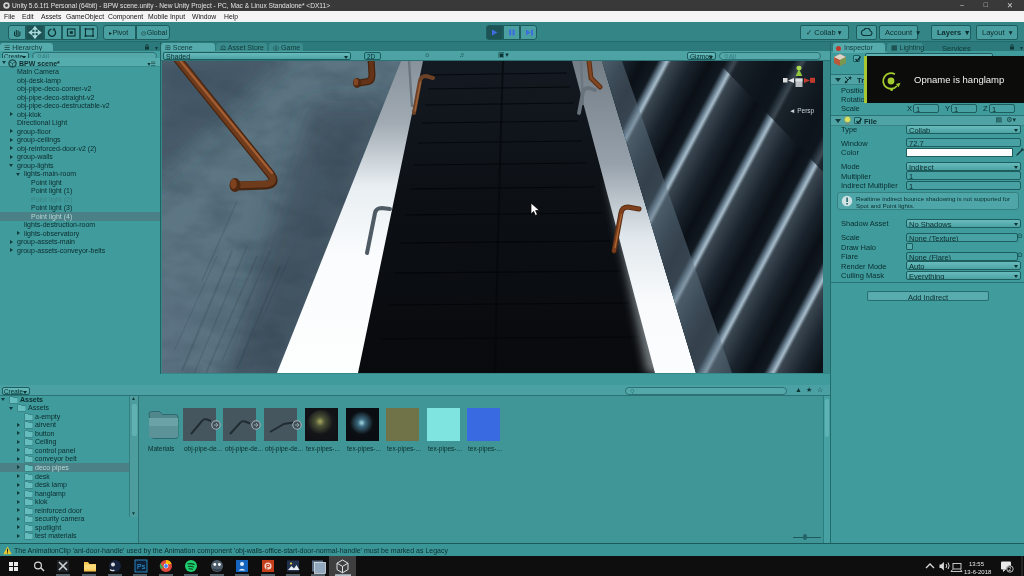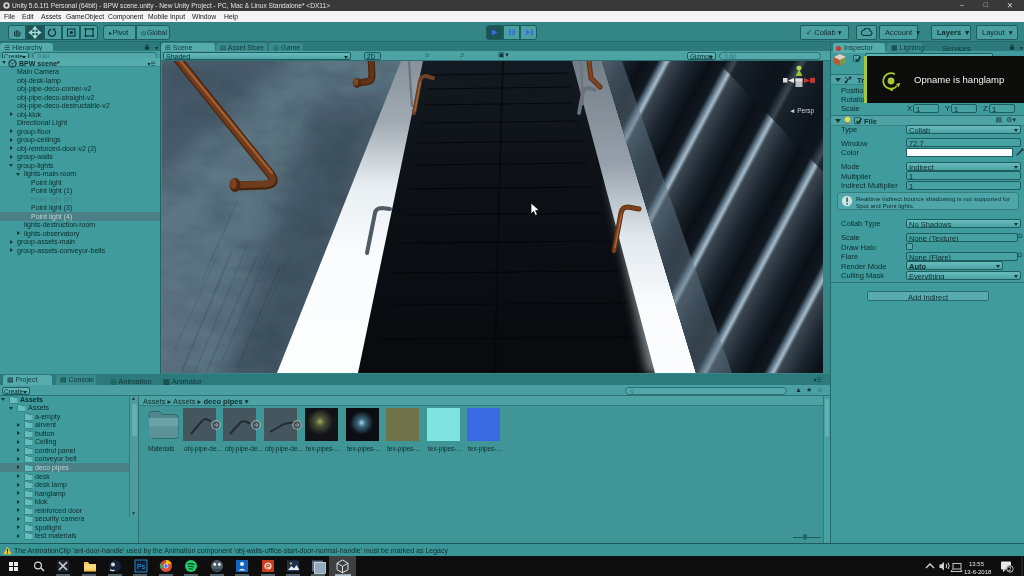--- a/index.html
+++ b/index.html
@@ -462,45 +462,38 @@
     <div class="row-label" style="left:10px;top:139px;">Indirect Multiplier</div>
     <div class="field" style="left:75px;top:138.5px;width:115px;height:9px;">1</div>
 
     <div style="position:absolute;left:6px;top:150px;width:182px;height:18px;background:#4fa6a8;border:1px solid #35807f;border-radius:3px;"></div>
     <svg class="abs" style="left:10px;top:153px" width="12" height="12" viewBox="0 0 12 12">
         <circle cx="6" cy="6" r="5.2" fill="#cfe3e4"></circle>
         <rect x="5.3" y="2.5" width="1.6" height="4.5" fill="#2a6a6c"></rect>
         <rect x="5.3" y="8" width="1.6" height="1.6" fill="#2a6a6c"></rect>
       </svg>
     <div style="position:absolute;left:25px;top:152.5px;font-size:6.2px;color:#0c2d2e;line-height:7px;white-space:nowrap;">Realtime indirect bounce shadowing is not supported for<br>Spot and Point lights.</div>
-    <div class="row-label" style="left:10px;top:177px;">Collab Type</div>
+    <div class="row-label" style="left:10px;top:177px;">Shadow Asset</div>
     <div class="drop" style="left:75px;top:176.5px;width:115px;height:9px;">No Shadows</div>
     <div class="row-label" style="left:10px;top:191px;">Scale</div>
     <div class="field" style="left:75px;top:190.5px;width:112px;height:9px;">None (Texture)</div>
     <span style="position:absolute;left:186px;top:190px;font-size:7px;color:#11393a;">⊙</span>
     <div class="row-label" style="left:10px;top:200.5px;">Draw Halo</div>
     <div class="checkbox" style="left:75px;top:200.5px;"></div>
     <div class="row-label" style="left:10px;top:210px;">Flare</div>
     <div class="field" style="left:75px;top:209.5px;width:112px;height:9px;">None (Flare)</div>
     <span style="position:absolute;left:186px;top:209px;font-size:7px;color:#11393a;">⊙</span>
     <div class="row-label" style="left:10px;top:219.5px;">Render Mode</div>
-    <div class="drop" style="left:75px;top:219px;width:97px;height:9px;font-weight:bold;">Auto</div>
+    <div class="drop" style="left:75px;top:219px;width:115px;height:9px;">Auto</div>
     <div class="row-label" style="left:10px;top:229px;">Culling Mask</div>
     <div class="drop" style="left:75px;top:228.5px;width:115px;height:9px;">Everything</div>
     <div style="position:absolute;left:0;top:240px;width:194px;height:1px;background:#2c7173;"></div>
     <div style="position:absolute;left:36px;top:249px;width:122px;height:10px;background:#58acae;border:1px solid #256a6c;border-radius:2px;font-size:7.5px;color:#0c2d2e;text-align:center;padding-top:1px;">Add Indirect</div>
   </div>
   <div class="abs" id="proj">
-    <div class="tabstrip" style="left:0;top:0;width:830px;height:11px;">
-      <div class="tab active" style="left:3px;top:1px;width:49px;">▩ Project</div>
-      <div class="tab" style="left:56px;top:1px;width:40px;">▤ Console</div>
-      <span style="position:absolute;left:110px;top:3px;font-size:7.5px;color:#11393a;">◎ Animation</span>
-      <span style="position:absolute;left:163px;top:3px;font-size:7.5px;color:#11393a;">▩ Animator</span>
-      <span style="position:absolute;right:8px;top:2px;font-size:6px;color:#11393a;">▾☰</span>
-    </div>
     <div style="position:absolute;left:0;top:11px;width:830px;height:11px;background:#4aa0a2;border-bottom:1px solid #2c7173;">
       <div class="drop" style="left:2px;top:1.5px;width:28px;height:8px;font-size:6.3px;padding:0 1px;">Create</div>
       <div style="position:absolute;left:625px;top:1.5px;width:162px;height:8px;background:#54a8aa;border:1px solid #2c7173;border-radius:4px;font-size:6.5px;color:#2f7c7e;padding-left:4px;">⚲</div>
       <span style="position:absolute;left:795px;top:1px;font-size:7px;color:#0d3334;">▲</span>
       <span style="position:absolute;left:806px;top:1px;font-size:7px;color:#0d3334;">★</span>
       <span style="position:absolute;left:817px;top:1px;font-size:7px;color:#0d3334;">☆</span>
     </div>
     <div style="position:absolute;left:0;top:0;width:138px;height:169px;">
       <div class="hrow" style="top:21.0px;width:129px;font-weight:bold;">
           <span class="arrowd" style="left:1px;"></span>
@@ -623,23 +616,20 @@
         </div>
     </div>
     <div style="position:absolute;left:129px;top:22px;width:9px;height:121px;background:#4d9d9e;border-left:1px solid #357d7f;">
       <div style="position:absolute;left:1.5px;top:8px;width:5px;height:32px;background:#61b1b2;border-radius:2px;"></div>
       <span style="position:absolute;left:1px;top:-1px;font-size:5px;color:#11393a;">▲</span>
       <span style="position:absolute;left:1px;top:114px;font-size:5px;color:#11393a;">▼</span>
     </div>
     <div style="position:absolute;left:138px;top:22px;width:1px;height:147px;background:#2c7173;"></div>
 
     <div style="position:absolute;left:139px;top:22px;width:691px;height:147px;background:#409596;">
-      <div style="position:absolute;left:0;top:0;width:691px;height:10px;background:#4da2a4;border-bottom:1px solid #327c7e;font-size:7.5px;color:#0c2d2e;">
-        <span style="position:absolute;left:4px;top:1px;">Assets ▸ Assets ▸ <b>deco pipes</b> ▾</span>
-      </div>
 
       <svg style="position:absolute;left:0;top:0" width="691" height="147" viewBox="0 0 691 147">
 
         <path d="M10 18 q0 -2.5 2.5 -2.5 h8 l3 3 h13 q2.5 0 2.5 2.5 v19 q0 2.5 -2.5 2.5 h-21.5 q-2.5 0 -2.5 -2.5 z" fill="#4f878d" stroke="#2a5f63" stroke-width=".8"></path>
         <path d="M10 22 h29 v17 q0 2.5 -2.5 2.5 h-24 q-2.5 0 -2.5 -2.5 z" fill="#69a3a8"></path>
         <path d="M10 30 h29 v9 q0 2.5 -2.5 2.5 h-24 q-2.5 0 -2.5 -2.5 z" fill="#578e94" opacity=".8"></path>
 
         <g>
           <rect x="44" y="12" width="33" height="33" fill="#46565e"></rect>
           <path d="M52 38 L63 25 q2 -2.5 5 -1.5 l4 1.5" stroke="#222c33" stroke-width="2" fill="none"></path>

